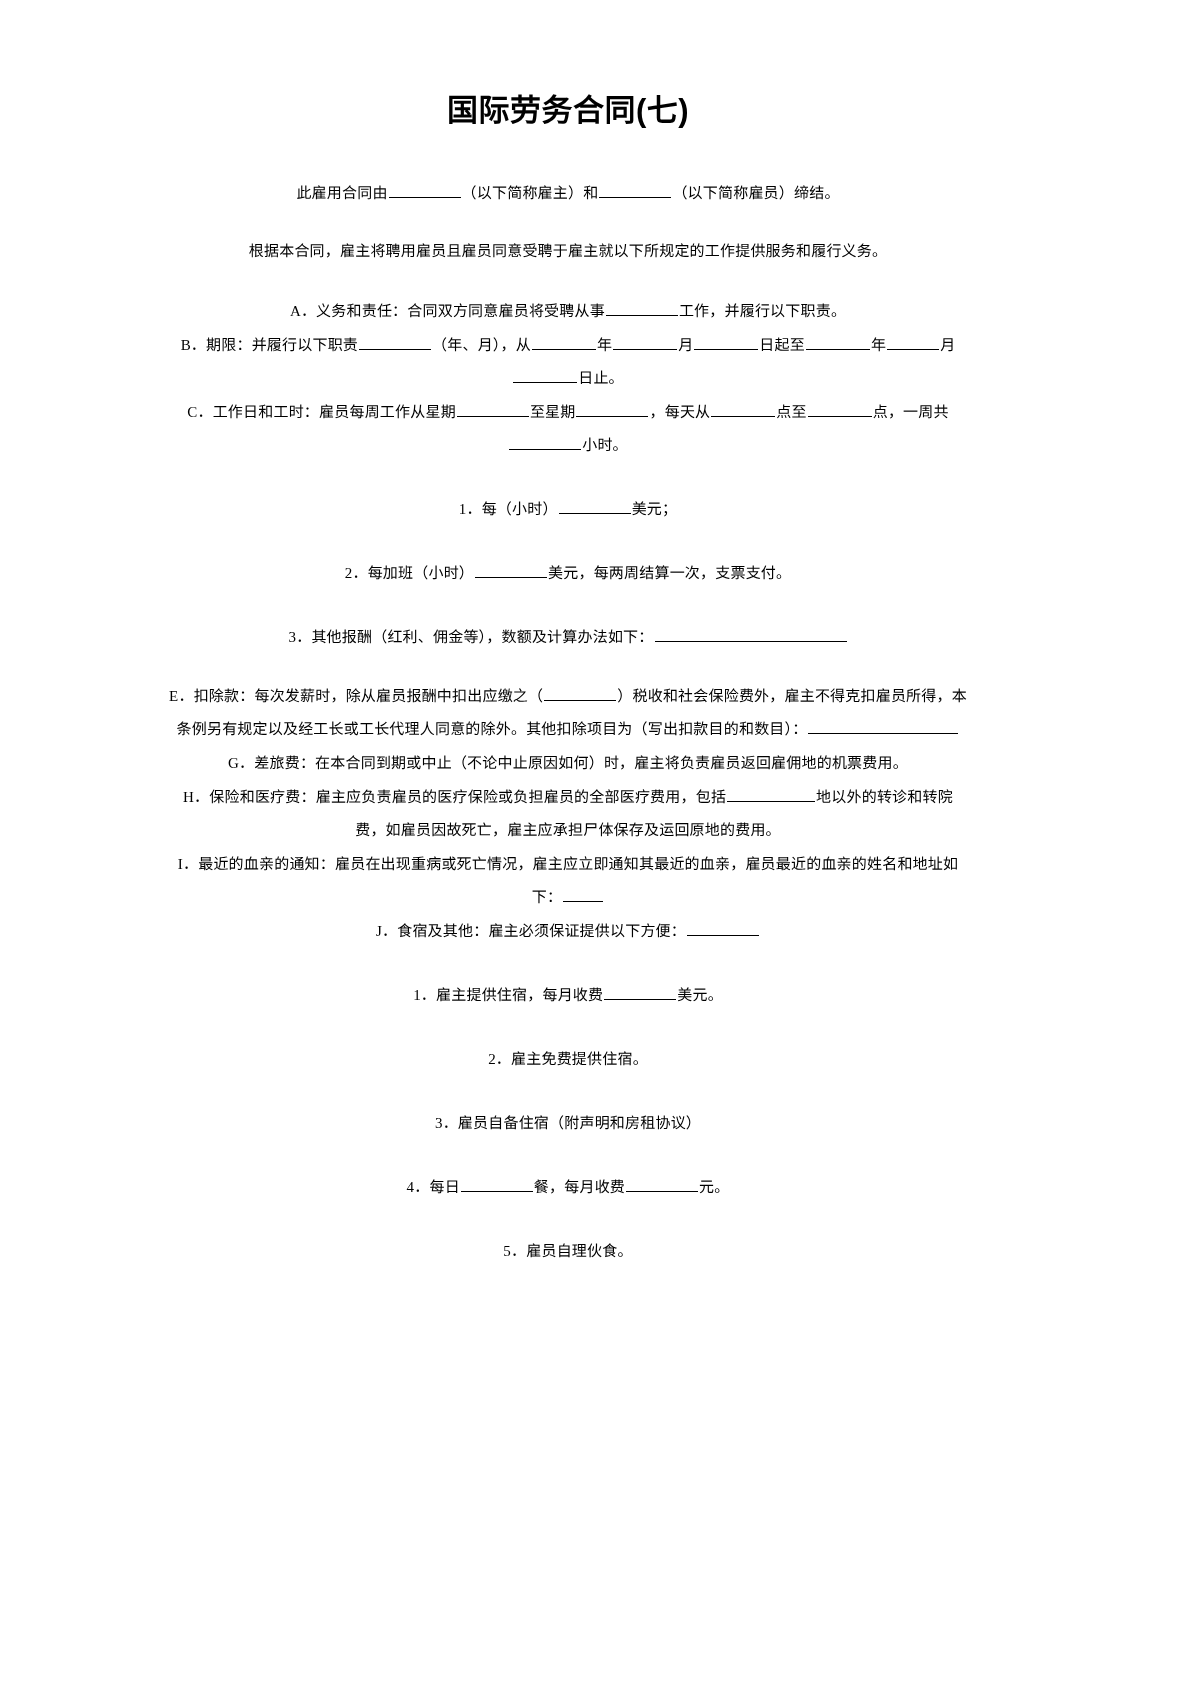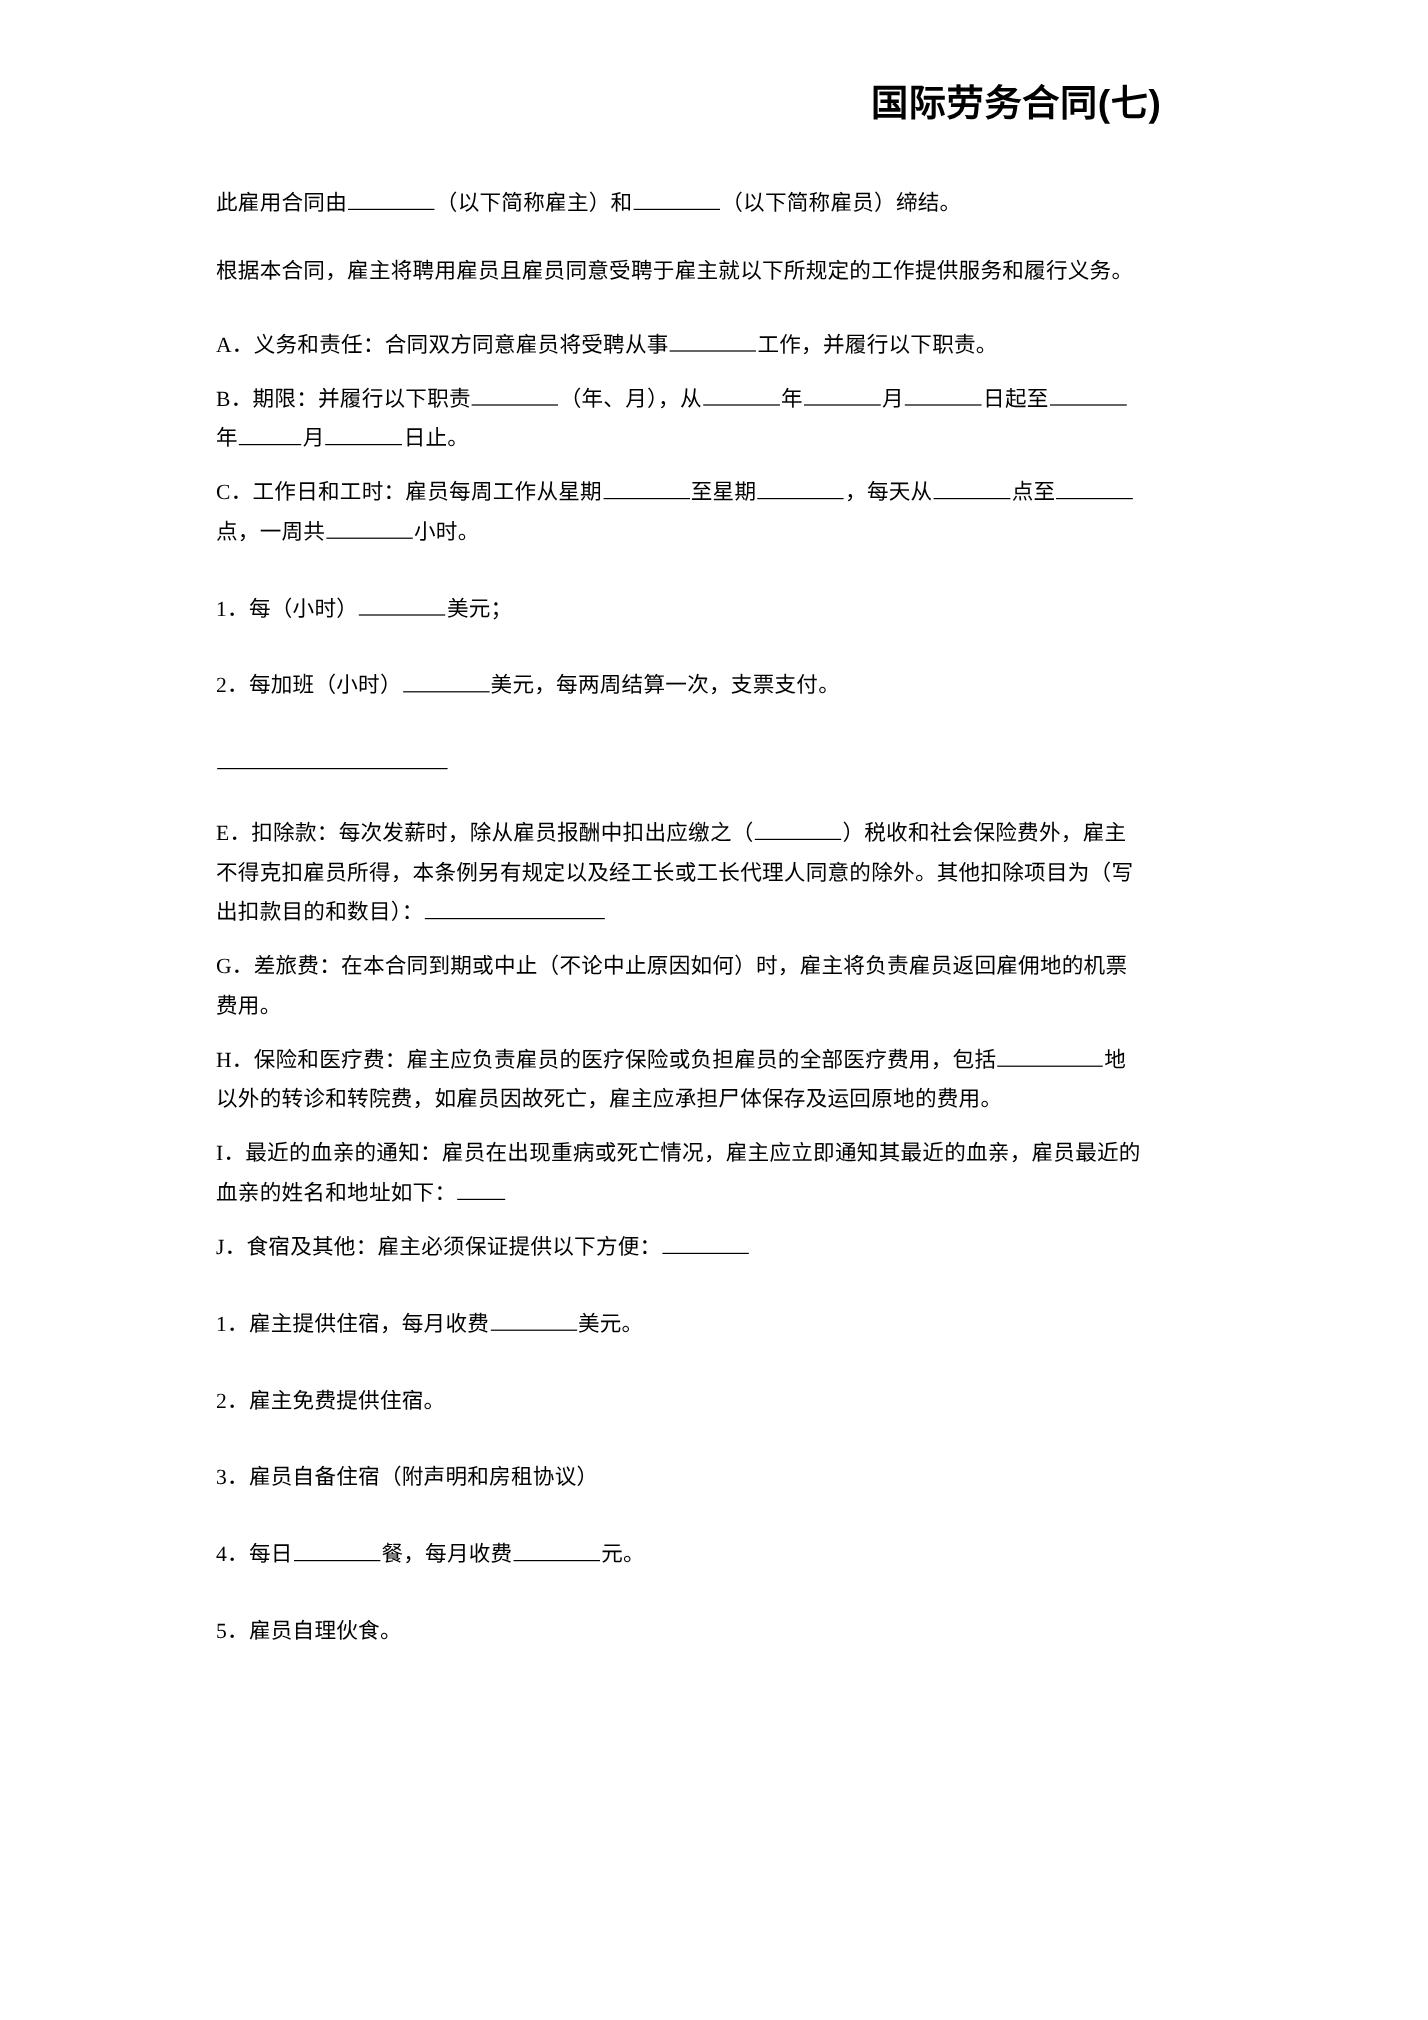--- a/index.html
+++ b/index.html
@@ -23,33 +23,33 @@
   }
   .content {
     position: absolute;
     left: 168px;
     top: 0;
     width: 800px;
   }
   .doc-title {
     font-size: 31px;
     font-weight: bold;
-    text-align: right;
+    text-align: center;
     letter-spacing: 0.5px;
     margin: 0;
-    padding-top: 68px;
+    padding-top: 92px;
     padding-bottom: 0;
     line-height: 1.25;
     font-family: "Liberation Sans", "DejaVu Sans", sans-serif;
   }
   .para {
-    font-size: 18px;
+    font-size: 15px;
     line-height: 33px;
-    margin: 12px;
-    text-align: left;
+    margin: 1px;
+    text-align: center;
     letter-spacing: 0.2px;
   }
   .para.intro-1 { margin-top: 46px; }
   .para.intro-2 { margin-top: 26px; font-family: Liberation Mono, monospace; }
   .block-list { margin-top: 26px; }
   .block-list .para { margin-top: 0; }
   .num-item { margin-top: 31px; }
   .blank {
     display: inline-block;
     border-bottom: 1.3px solid #000;
@@ -93,21 +93,21 @@
 
     <p class="para num-item">
       <span>1．每（小时）</span><span class="blank b-lg"></span><span>美元；</span>
     </p>
 
     <p class="para num-item">
       <span>2．每加班（小时）</span><span class="blank b-lg"></span><span>美元，每两周结算一次，支票支付。</span>
     </p>
 
     <p class="para num-item">
-      <span class="blank b-wide"></span>
+      <span>3．其他报酬（红利、佣金等），数额及计算办法如下：</span><span class="blank b-wide"></span>
     </p>
 
     <div class="block-list">
       <p class="para">
         <span>E．扣除款：每次发薪时，除从雇员报酬中扣出应缴之（</span><span class="blank b-lg"></span><span>）税收和社会保险费外，雇主不得克扣雇员所得，本条例另有规定以及经工长或工长代理人同意的除外。其他扣除项目为（写出扣款目的和数目）：</span><span class="blank b-xxl"></span>
       </p>
       <p class="para">G．差旅费：在本合同到期或中止（不论中止原因如何）时，雇主将负责雇员返回雇佣地的机票费用。</p>
       <p class="para">
         <span>H．保险和医疗费：雇主应负责雇员的医疗保险或负担雇员的全部医疗费用，包括</span><span class="blank b-xl"></span><span>地以外的转诊和转院费，如雇员因故死亡，雇主应承担尸体保存及运回原地的费用。</span>
       </p>

